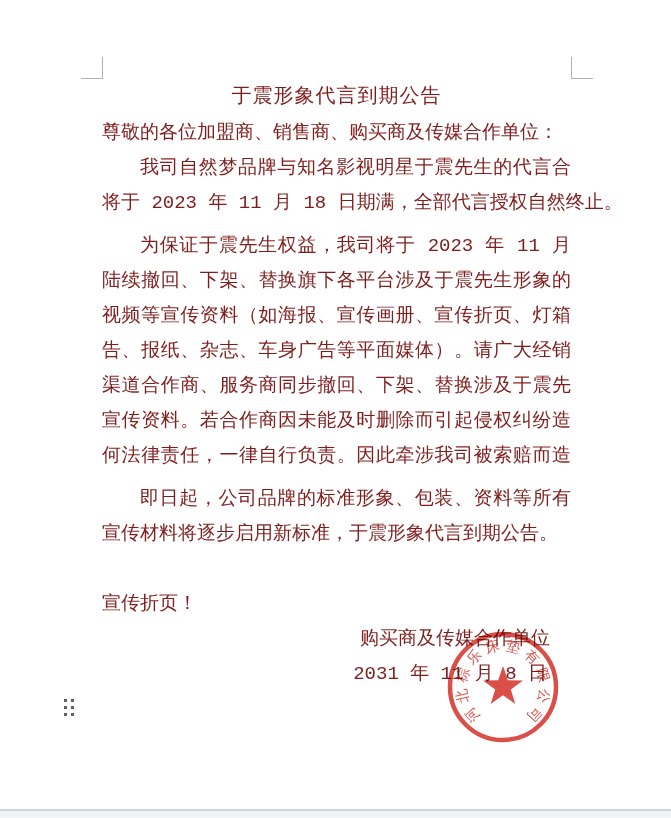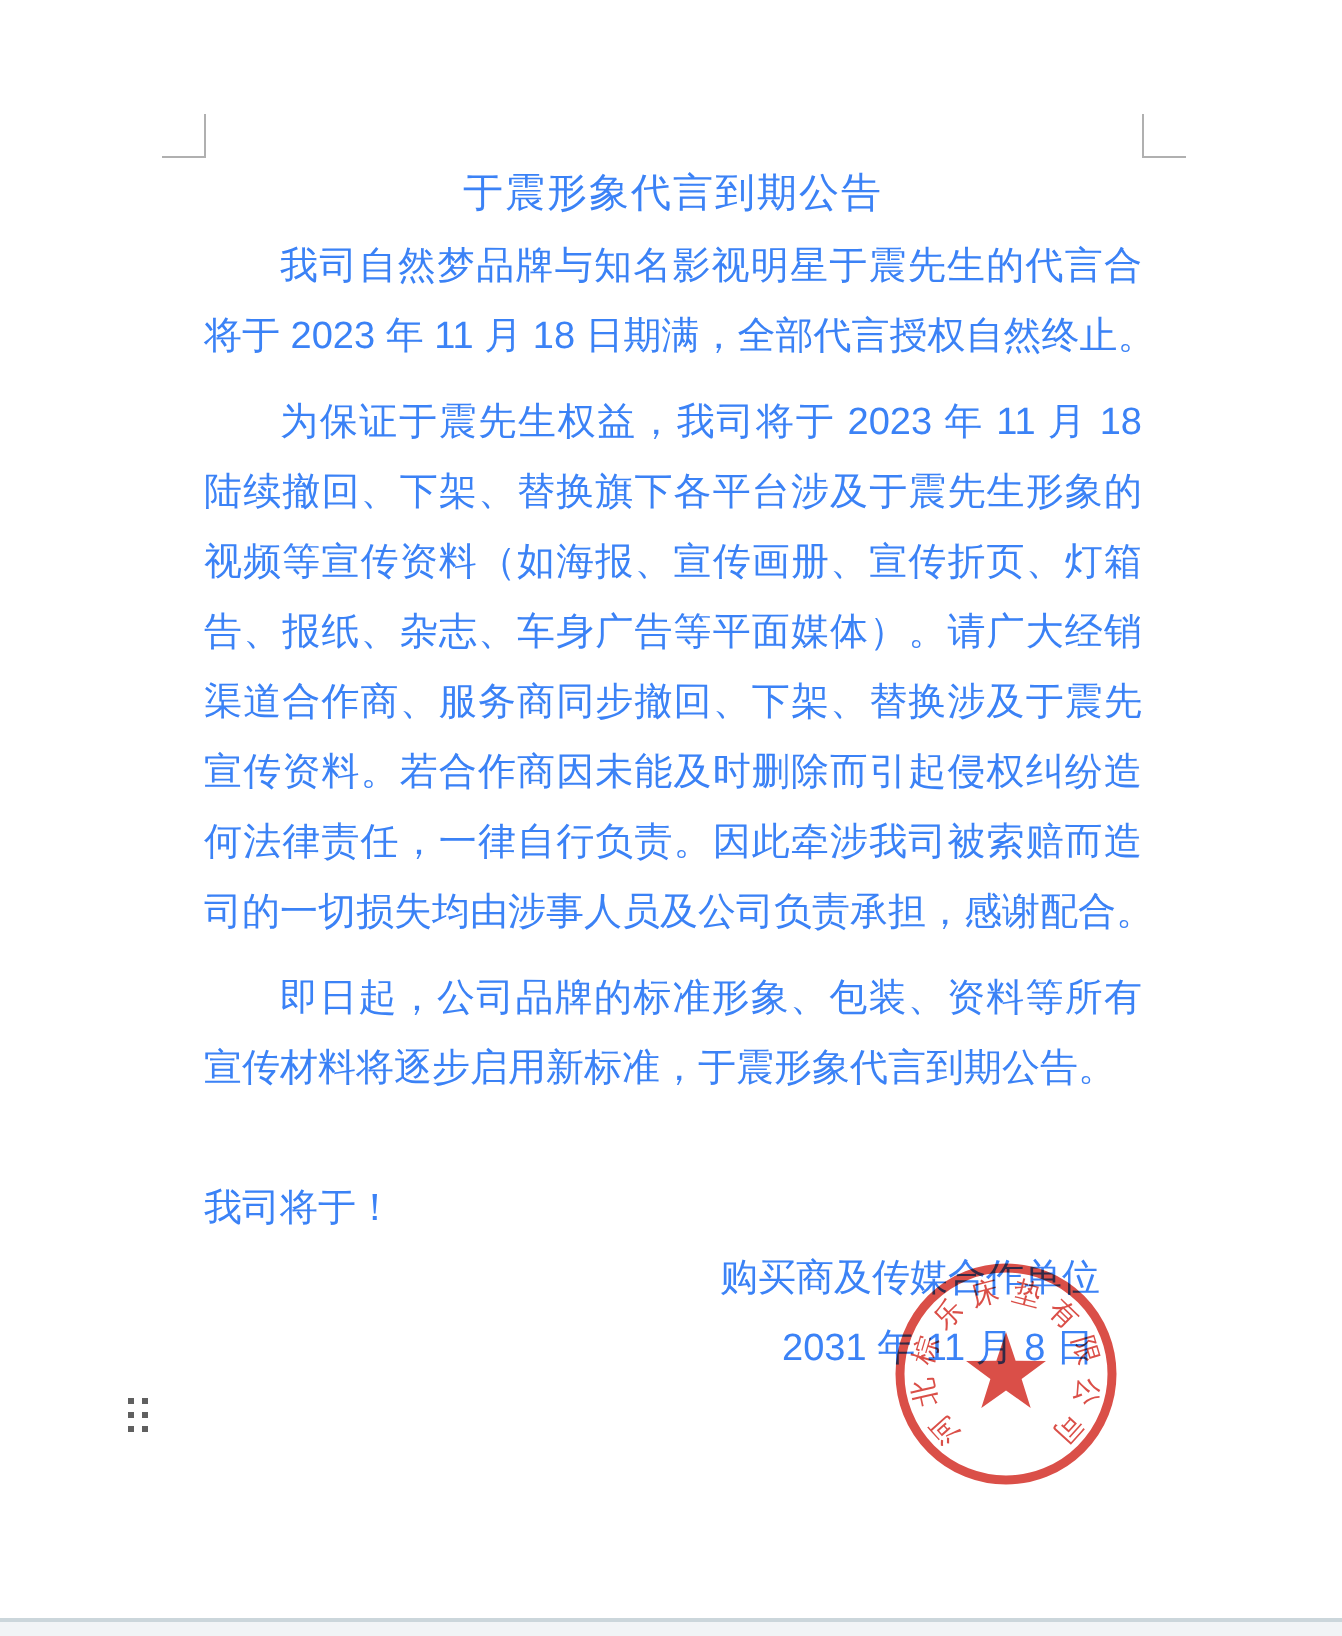--- a/index.html
+++ b/index.html
@@ -1,20 +1,20 @@
 <!DOCTYPE html>
 <html><head>
 <meta charset="utf-8">
 <style>
   html,body { margin:0; padding:0; background:#ffffff; }
   .page {
     position:relative; width:671px; height:818px; background:#ffffff;
     overflow:hidden;
-    font-family:Liberation Sans, sans-serif;
-    color:#3b82f6;
+    font-family:Liberation Mono, monospace;
+    color:#7f1d1d;
   }
   .crop { position:absolute; width:21px; height:21px; }
   .crop-tl { left:81px; top:57px; border-right:1.5px solid #b0b0b0; border-bottom:1.5px solid #b0b0b0; }
   .crop-tr { left:571px; top:57px; border-left:1.5px solid #b0b0b0; border-bottom:1.5px solid #b0b0b0; }
   .content { position:absolute; left:102px; top:78px; width:469px; font-size:19px; }
   .doc-title { height:38px; line-height:38px; text-align:center; font-size:20px; letter-spacing:1px; }
   .line { height:35px; line-height:35px; white-space:nowrap; }
   .just { text-align:justify; text-align-last:justify; white-space:normal; overflow:hidden; }
   .indent { text-indent:38px; }
   .gap { margin-top:8px; }
@@ -32,39 +32,39 @@
 </head>
 <body>
 
 <div class="page">
 
   <div class="crop crop-tl"></div>
   <div class="crop crop-tr"></div>
 
   <div class="content">
     <div class="doc-title">于震形象代言到期公告</div>
+    <div class="line">尊敬的各位加盟商、销售商、购买商及传媒合作单位：</div>
 
     <div class="line just indent">我司自然梦品牌与知名影视明星于震先生的代言合作</div>
     <div class="line">将于 2023 年 11 月 18 日期满，全部代言授权自然终止。</div>
 
     <div class="line just indent gap">为保证于震先生权益，我司将于 2023 年 11 月 18 日前</div>
     <div class="line just">陆续撤回、下架、替换旗下各平台涉及于震先生形象的图片、</div>
     <div class="line just">视频等宣传资料（如海报、宣传画册、宣传折页、灯箱广</div>
     <div class="line just">告、报纸、杂志、车身广告等平面媒体）。请广大经销商、</div>
     <div class="line just">渠道合作商、服务商同步撤回、下架、替换涉及于震先生的</div>
     <div class="line just">宣传资料。若合作商因未能及时删除而引起侵权纠纷造成任</div>
     <div class="line just">何法律责任，一律自行负责。因此牵涉我司被索赔而造成我</div>
-    <div class="line">司的一切损失均由涉事人员及公司负责承担，感谢配合。</div>
 
     <div class="line just indent gap">即日起，公司品牌的标准形象、包装、资料等所有相关</div>
     <div class="line">宣传材料将逐步启用新标准，于震形象代言到期公告。</div>
 
     <div class="blank"></div>
 
-    <div class="line">我司将于！</div>
+    <div class="line">宣传折页！</div>
     <div class="line sig-company">购买商及传媒合作单位</div>
     <div class="line sig-date">2031 年 11 月 8 日</div>
   </div>
 
   <div class="dots">
     <span></span>
       <span></span>
     <span></span>
       <span></span>
     <span></span>

